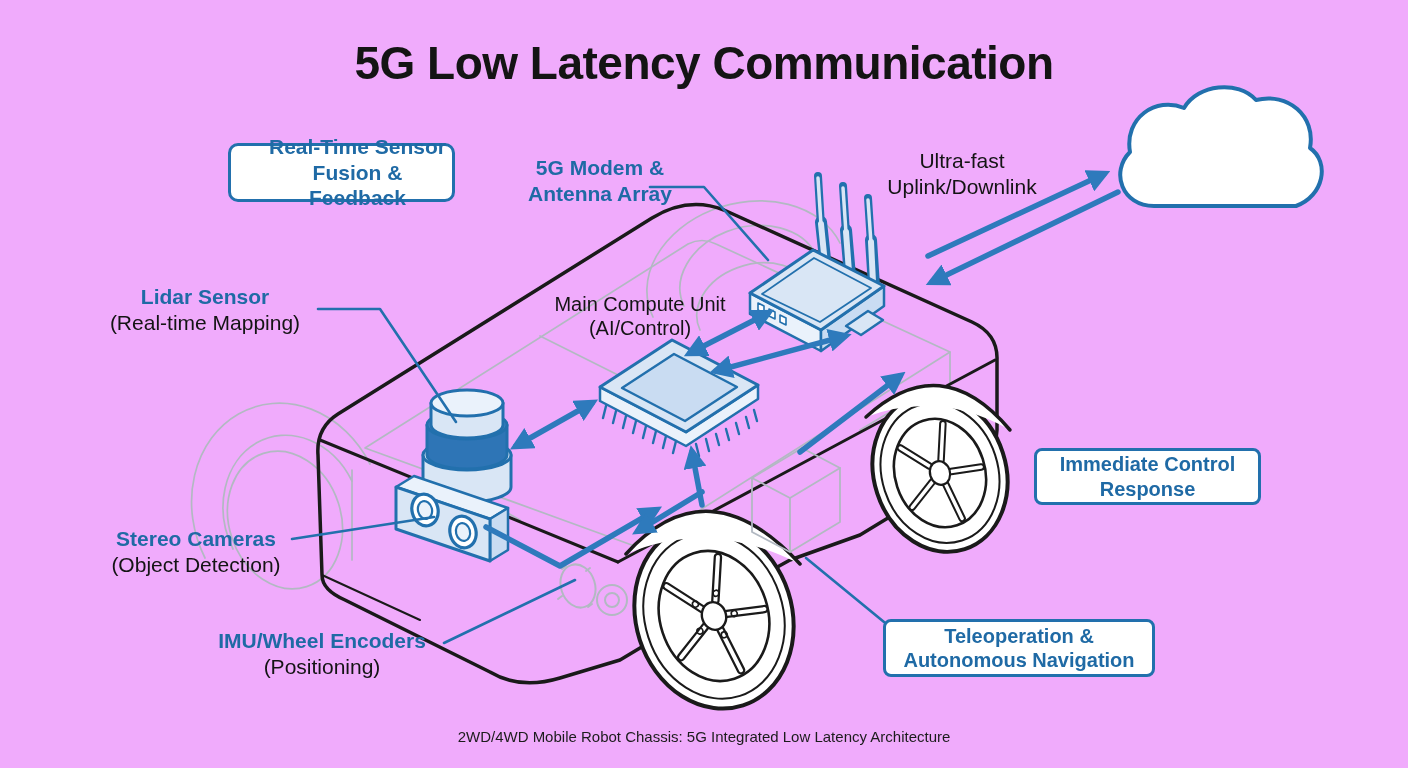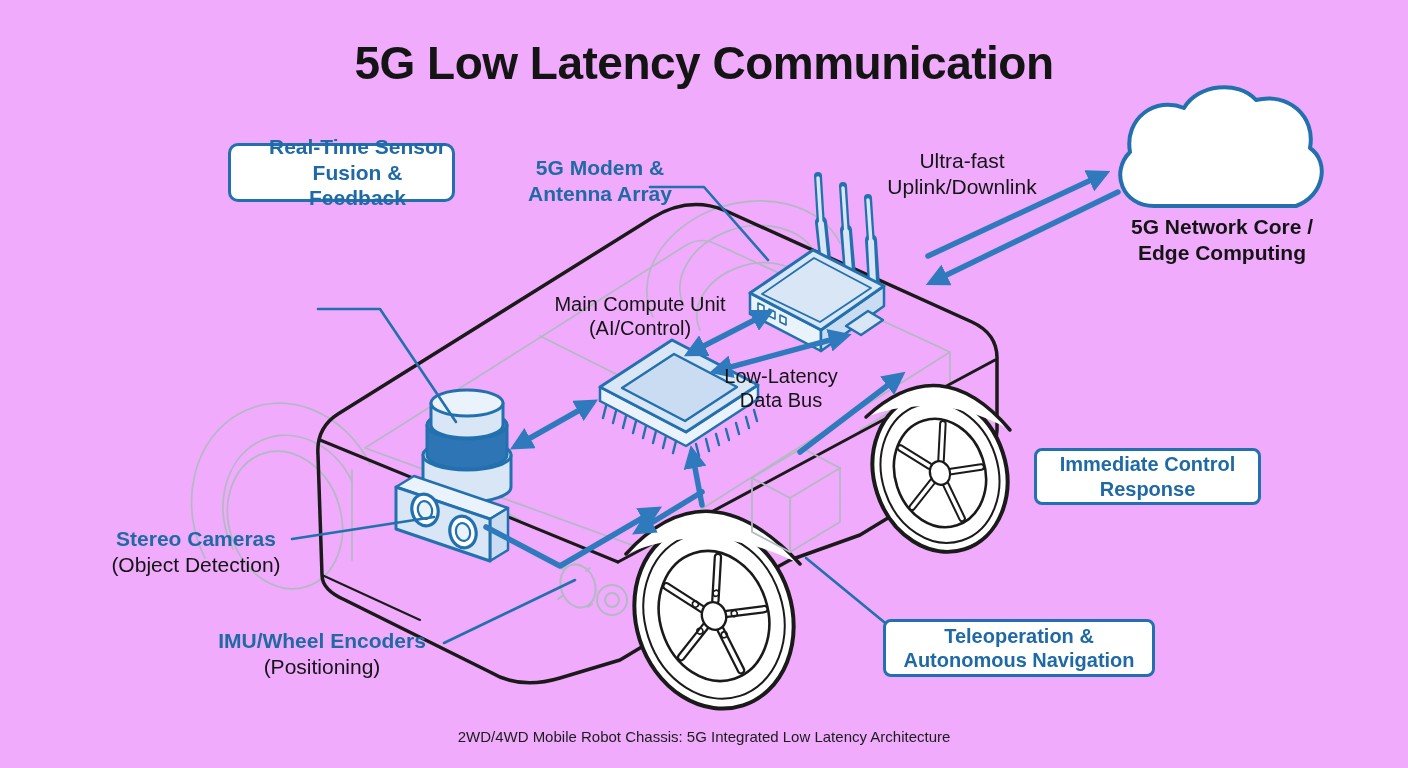--- a/index.html
+++ b/index.html
@@ -233,35 +233,31 @@
   <div class="abs blue-label fs21" style="left:500px;top:155px;width:200px;">
     <div>5G Modem &amp;</div>
     <div>Antenna Array</div>
   </div>
 
   <div class="abs dark-label fs21 w500" style="left:852px;top:148px;width:220px;">
     <div>Ultra-fast</div>
     <div>Uplink/Downlink</div>
   </div>
 
-  <div class="abs dark-label fs21 w600" style="left:1102px;top:214px;width:240px;">
-    <div>5G Network Core /</div>
-    <div>Edge Computing</div>
-  </div>
-
+
+  <div class="abs lbl-block fs21" style="left:75px;top:284px;width:260px;">
+    <div class="l1">Lidar Sensor</div>
+    <div class="l2">(Real-time Mapping)</div>
+  </div>
 
   <div class="abs dark-label fs20 w500" style="left:540px;top:292px;width:200px;">
     <div>Main Compute Unit</div>
     <div>(AI/Control)</div>
   </div>
 
-  <div class="abs dark-label fs20 w500" style="left:701px;top:364px;width:160px;">
-    <div>Low-Latency</div>
-    <div>Data Bus</div>
-  </div>
 
   <div class="abs callout fs20" style="left:1034px;top:448px;width:227px;height:57px;border-radius:8px;">
     <span>Immediate Control</span>
     <span>Response</span>
   </div>
 
   <div class="abs lbl-block fs21" style="left:66px;top:526px;width:260px;">
     <div class="l1">Stereo Cameras</div>
     <div class="l2">(Object Detection)</div>
   </div>

